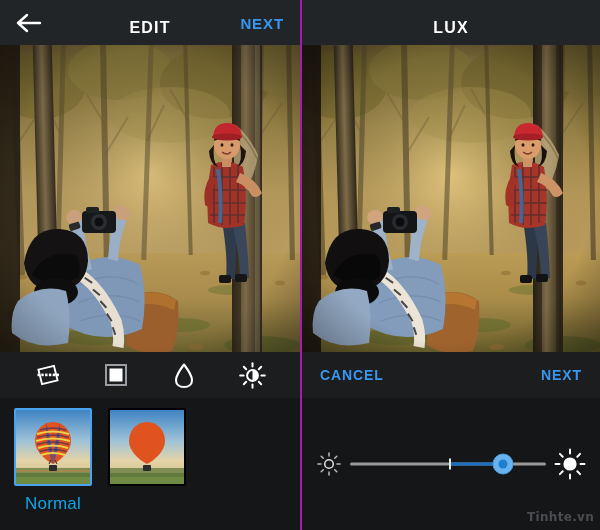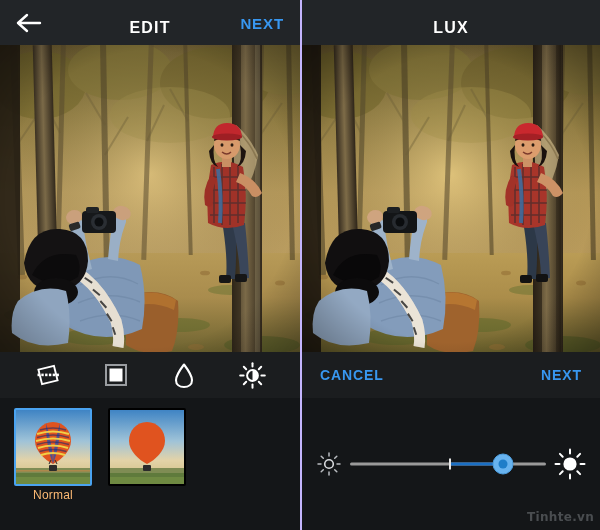--- a/index.html
+++ b/index.html
@@ -5,21 +5,21 @@
   * { box-sizing: border-box; margin: 0; padding: 0; }
   html, body {
     width: 600px; height: 530px;
     background: #000;
     font-family: "Liberation Sans", sans-serif;
     overflow: hidden;
   }
   .screen { position: relative; width: 600px; height: 530px; display: flex; background:#000; }
 
   .panel { position: relative; width: 300px; height: 530px; background: #1b1d1f; overflow: hidden; }
-  .panel.right { border-left: 2px solid #c4b5fd; }
+  .panel.right { border-left: 2px solid #a21caf; }
 
   
   .topbar {
     position: relative; height: 45px; width: 100%;
     background: #222528;
     display: flex; align-items: center; justify-content: center;
   }
   .topbar .title {
     color: #ffffff; font-size: 16px; font-weight: bold; letter-spacing: 1.2px; margin-top: 11px;
   }
@@ -63,21 +63,21 @@
     display: flex; flex-direction: column; align-items: center;
     cursor: pointer;
   }
   .filter .thumb {
     width: 78px; height: 78px; border-radius: 2px; overflow: hidden;
     border: 2px solid transparent; background: #000;
   }
   .filter.selected .thumb { border-color: #4aa3f0; }
   .filter .thumb svg { display:block; width:100%; height:100%; }
   .filter .fname {
-    margin-top: 2px; color: #fdba74; font-size: 12px; letter-spacing: .2px;
+    margin-top: 8px; color: #0ea5e9; font-size: 17px; letter-spacing: .2px;
     white-space: nowrap;
   }
   .filter.amaro .thumb svg { filter: sepia(0.22) saturate(0.9) brightness(1.06) contrast(0.93); }
   .filter.mayfair .thumb svg { filter: saturate(1.1) contrast(1.05) brightness(1.02); }
   .filter.partial { opacity: 1; }
 
   
   .actionbar {
     height: 46px; width: 100%; background: #1b1d1f;
     display: flex; align-items: center; justify-content: space-between;

